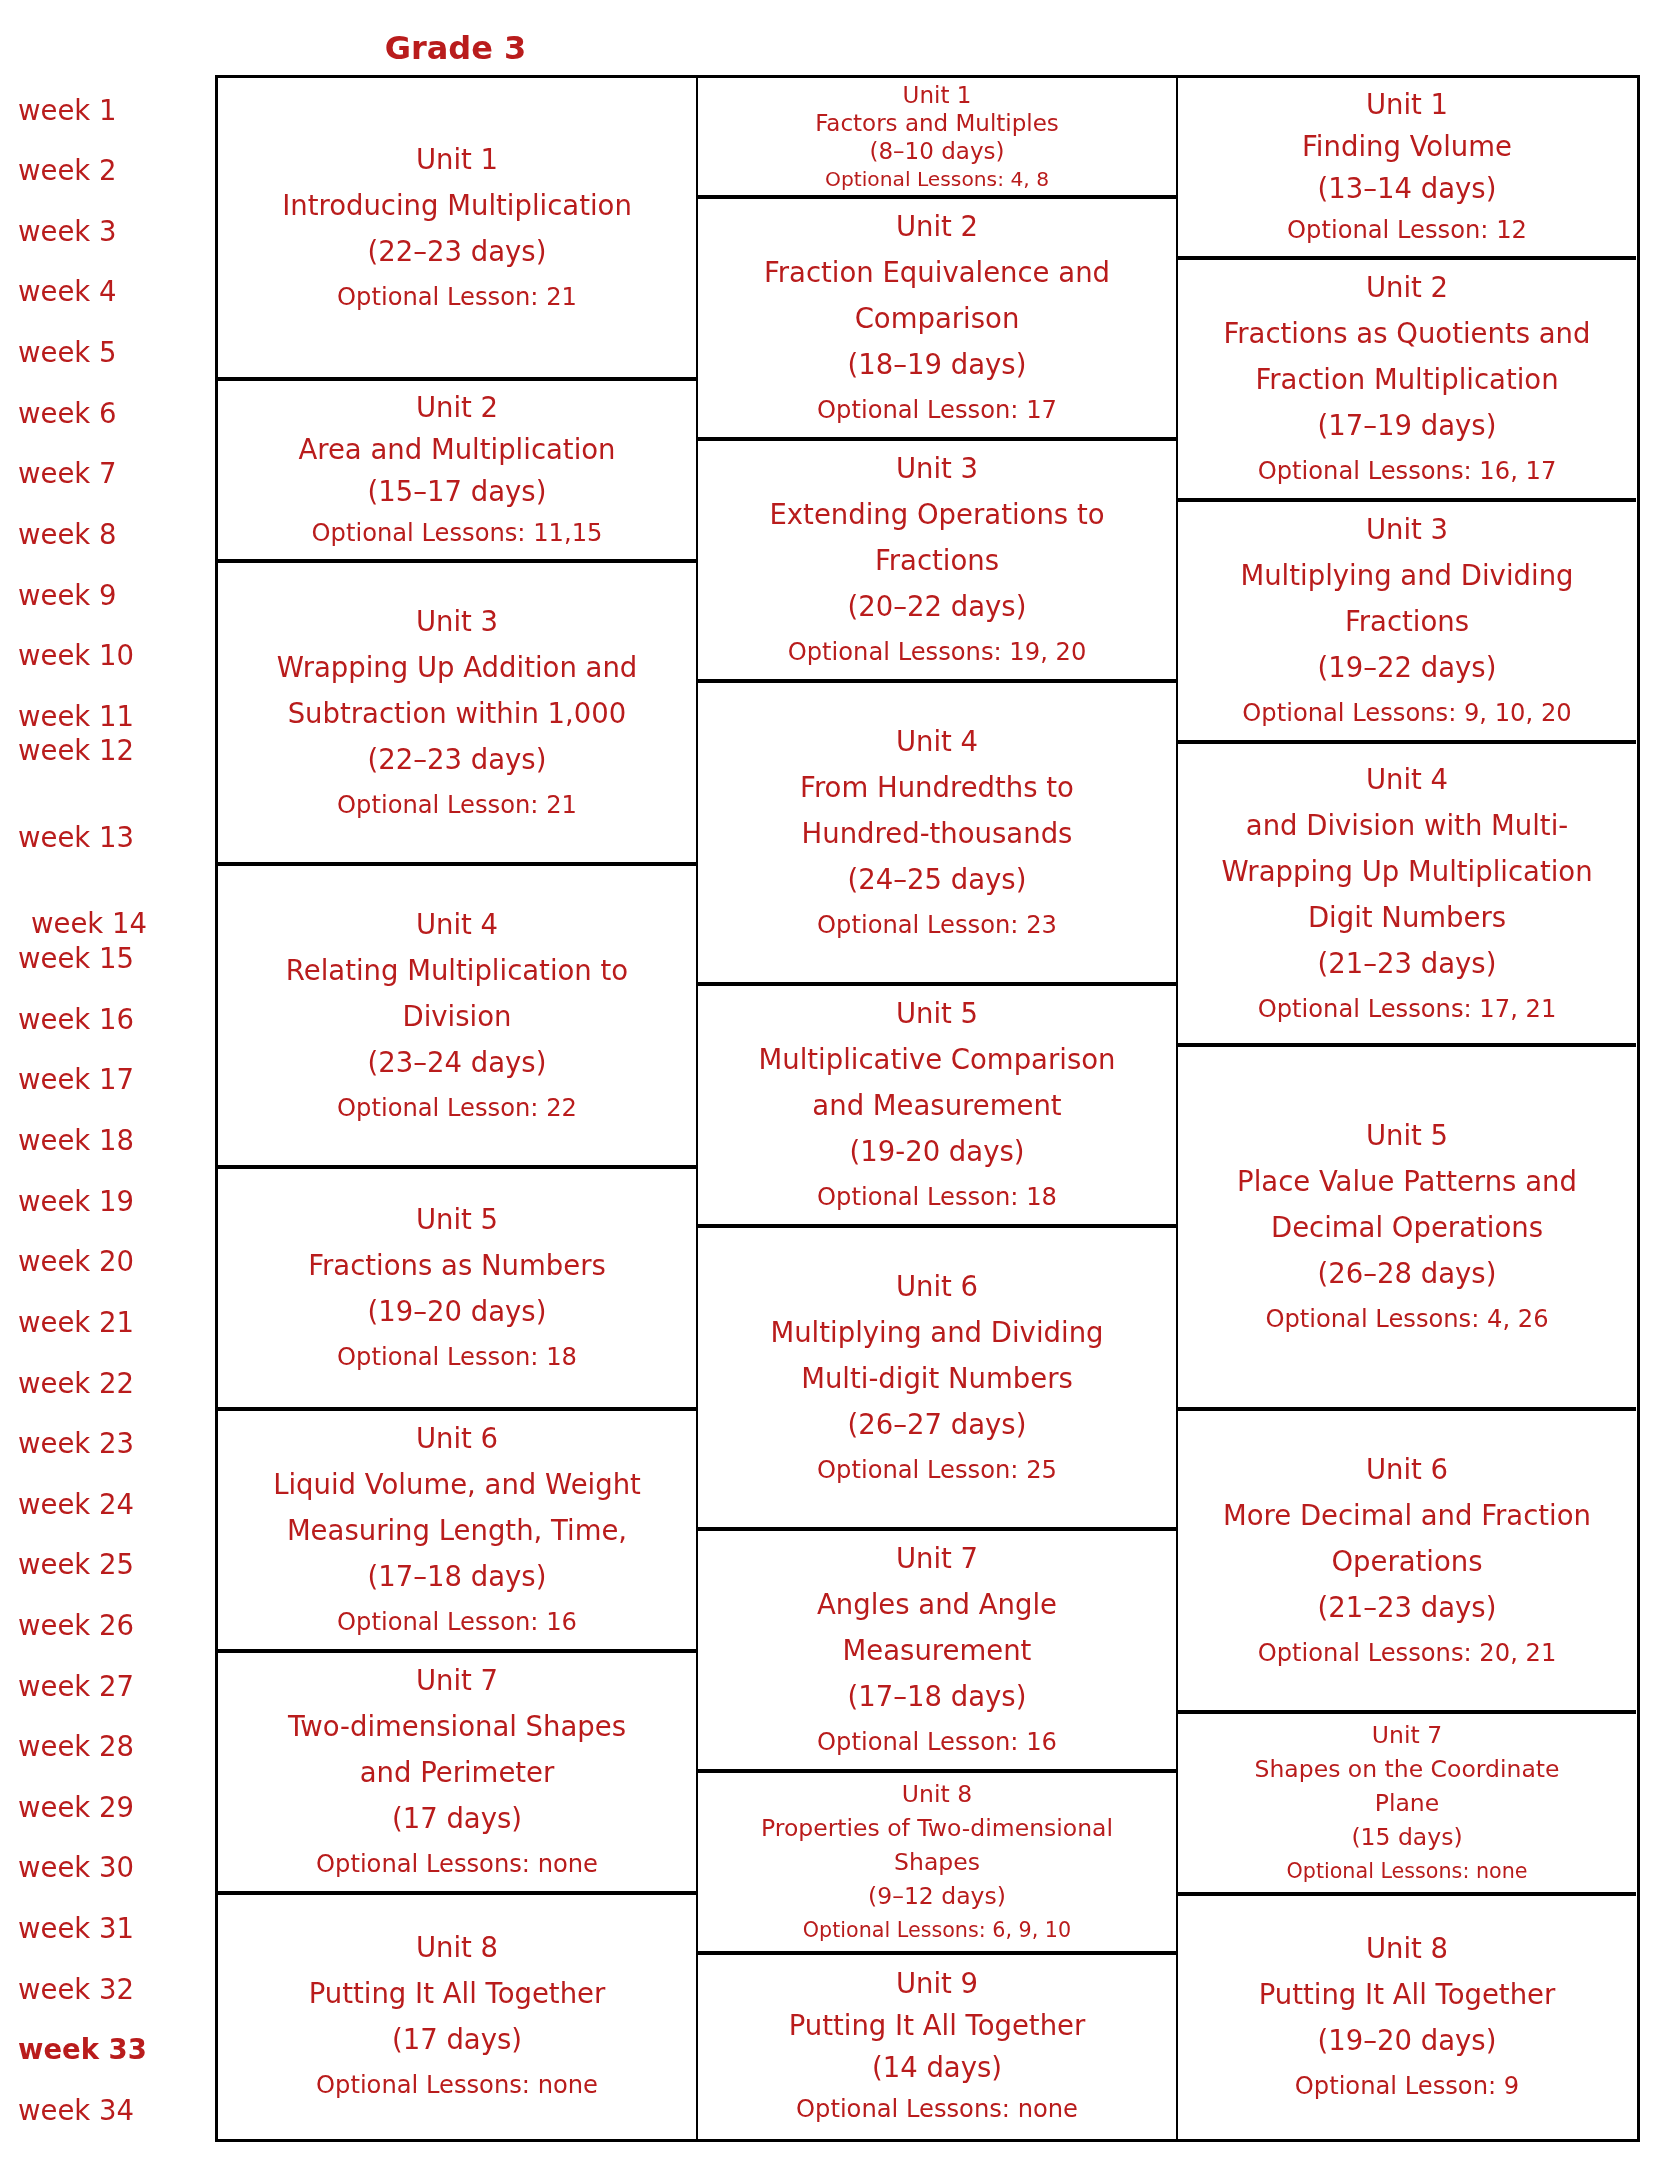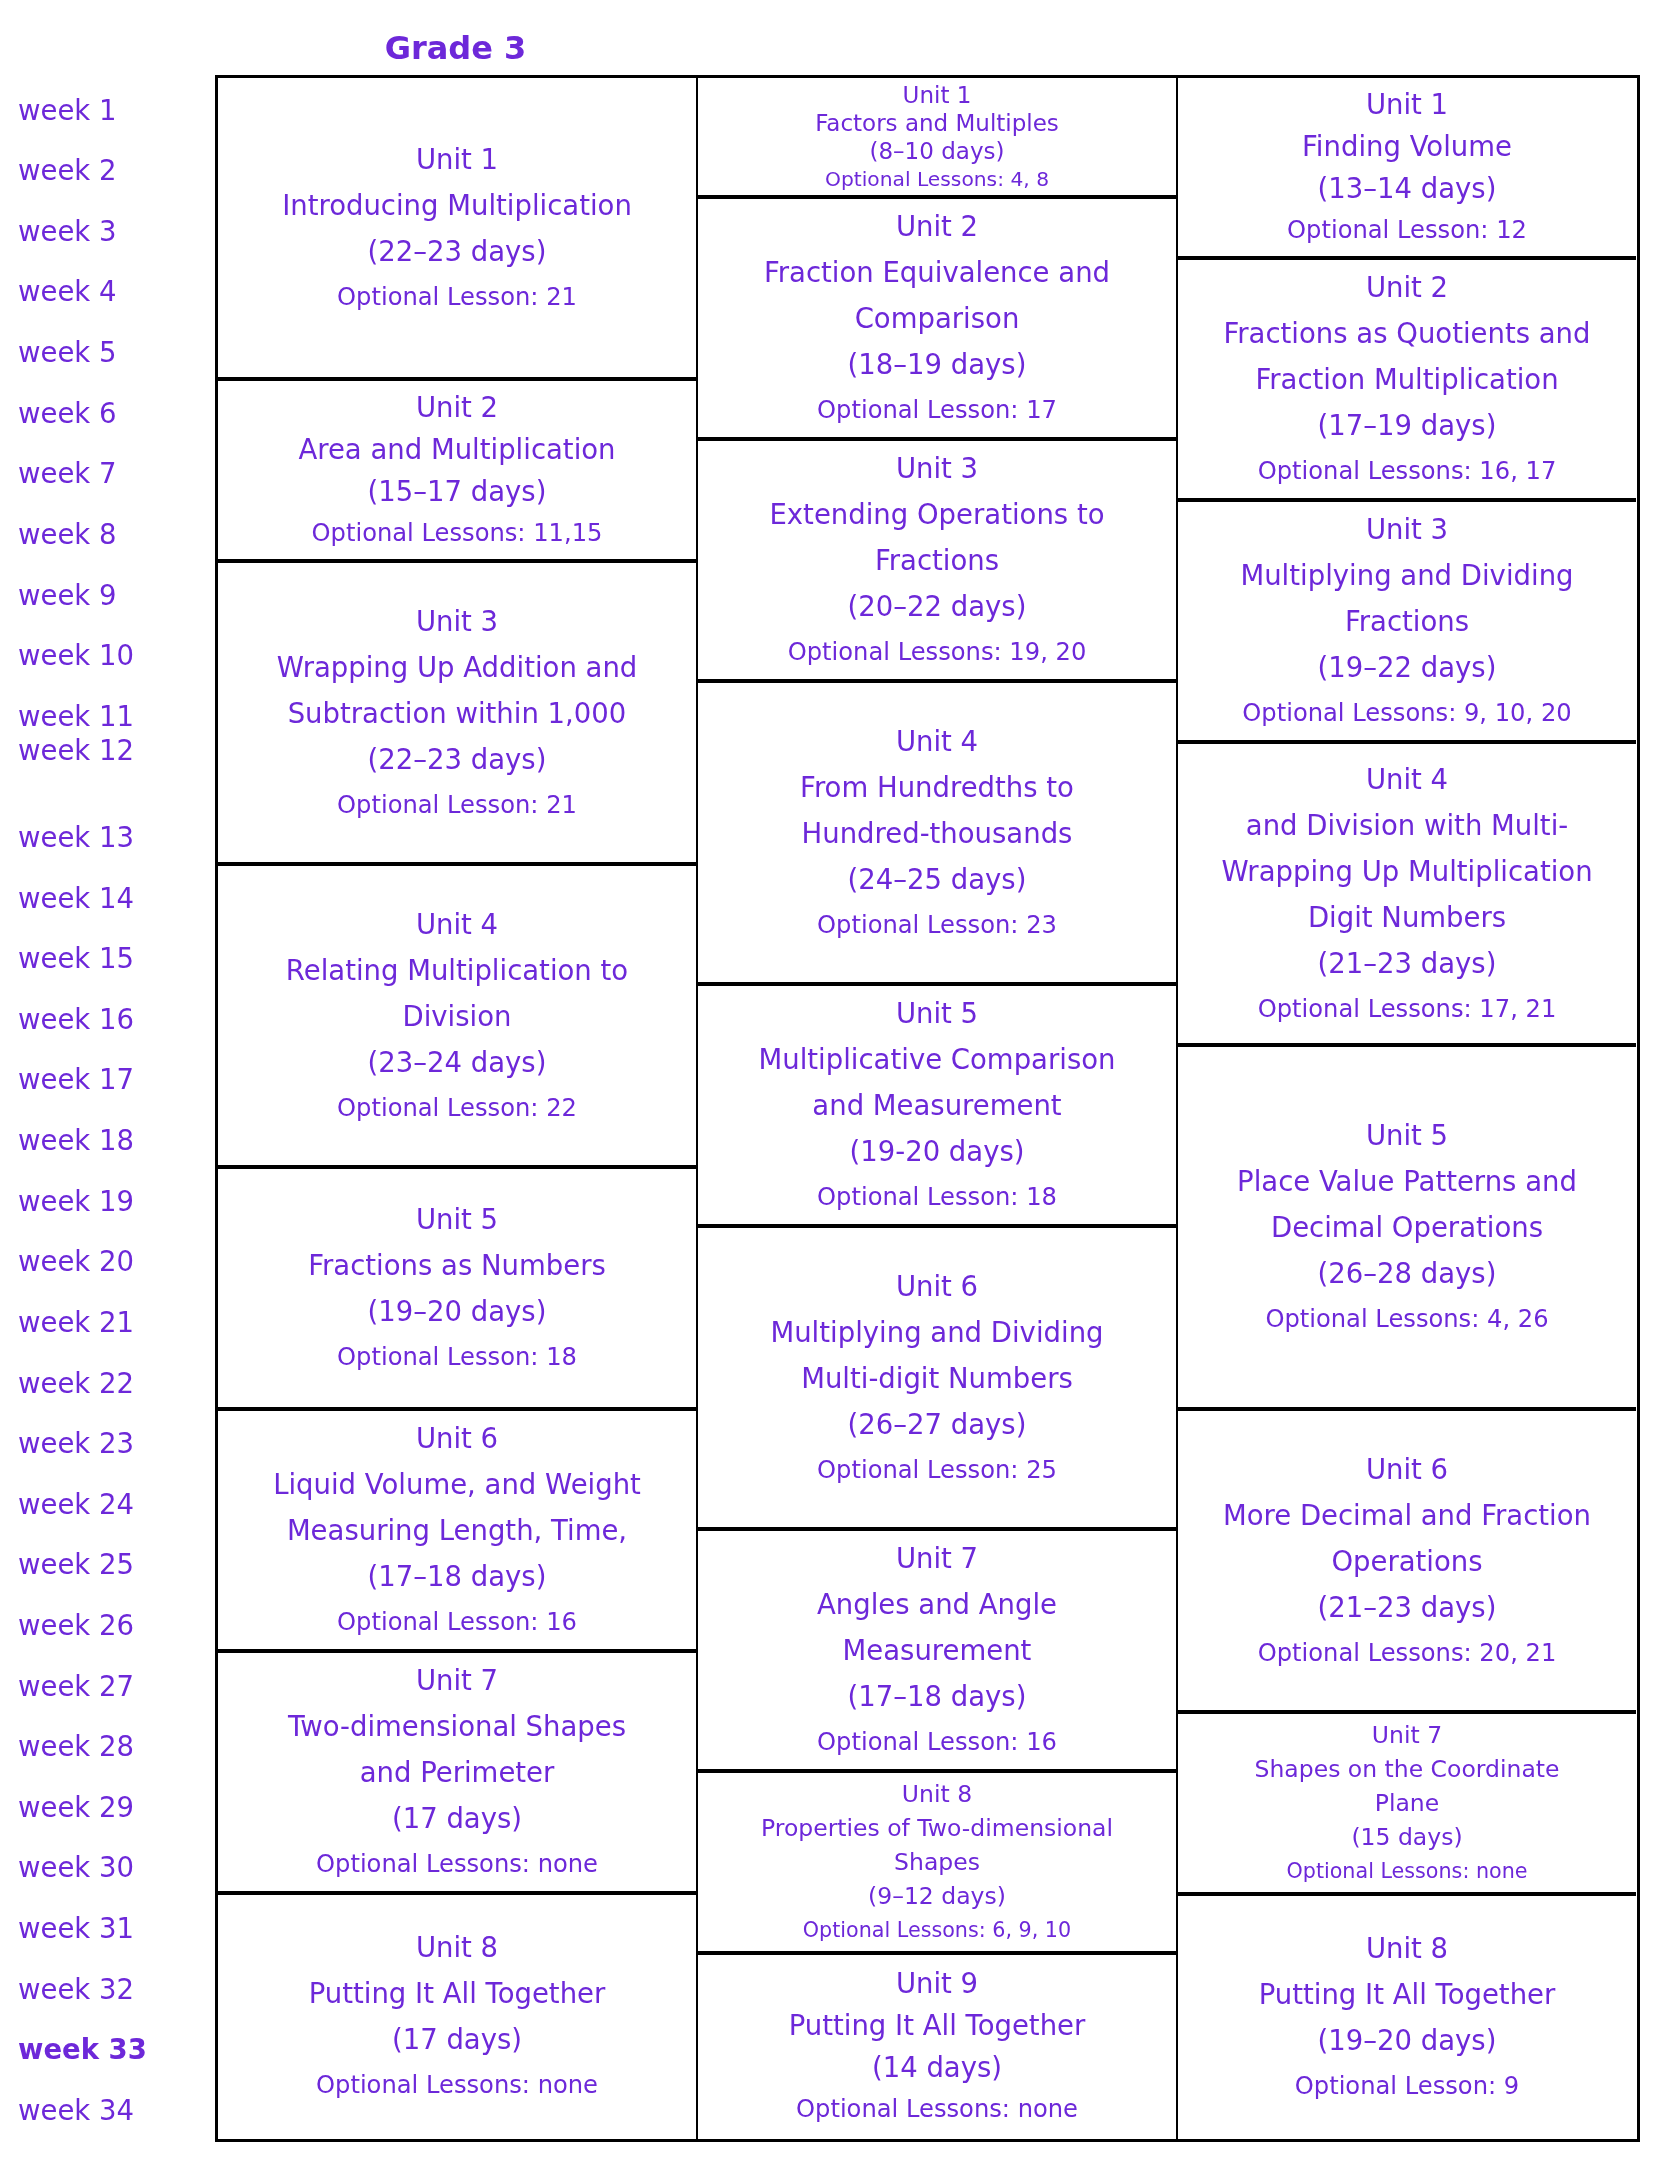--- a/index.html
+++ b/index.html
@@ -1,21 +1,21 @@
 <!DOCTYPE html>
 <html style="font-size:13px"><head>
 <meta charset="utf-8">
 <style>
   html,body{margin:0;padding:0;background:#ffffff;}
   #canvas{
     position:relative;
     width:1679px;height:2183px;
     background:#ffffff;
     font-family:"DejaVu Sans","Liberation Sans",sans-serif;
-    color:#6d28d9;
+    color:#b91c1c;
     overflow:hidden;
   }
   .grade-header{
     position:absolute;top:23px;height:49px;
     display:flex;align-items:center;justify-content:center;
     font-size:32px;font-weight:bold;letter-spacing:0px;
   }
   #hdr-0{left:215px;width:481px;}
   #hdr-1{left:697px;width:483px;}
   #hdr-2{left:1180px;width:461px;}
@@ -67,21 +67,21 @@
       <div class="week-label" style="top: 260px; height: 61px;">week 4</div>
       <div class="week-label" style="top: 321px; height: 61px;">week 5</div>
       <div class="week-label" style="top: 382px; height: 61px;">week 6</div>
       <div class="week-label" style="top: 442px; height: 61px;">week 7</div>
       <div class="week-label" style="top: 503px; height: 61px;">week 8</div>
       <div class="week-label" style="top: 564px; height: 61px;">week 9</div>
       <div class="week-label" style="top: 624px; height: 61px;">week 10</div>
       <div class="week-label" style="top: 685px; height: 61px;">week 11</div>
       <div class="week-label" style="top: 719px; height: 61px;">week 12</div>
       <div class="week-label" style="top: 806px; height: 61px;">week 13</div>
-      <div class="week-label" style="top: 867px; height: 61px;">week 14</div>
+      <div class="week-label" style="top: 892px; height: 61px; margin-left: 13px;">week 14</div>
       <div class="week-label" style="top: 927px; height: 61px;">week 15</div>
       <div class="week-label" style="top: 988px; height: 61px;">week 16</div>
       <div class="week-label" style="top: 1048px; height: 61px;">week 17</div>
       <div class="week-label" style="top: 1109px; height: 61px;">week 18</div>
       <div class="week-label" style="top: 1170px; height: 61px;">week 19</div>
       <div class="week-label" style="top: 1230px; height: 61px;">week 20</div>
       <div class="week-label" style="top: 1291px; height: 61px;">week 21</div>
       <div class="week-label" style="top: 1352px; height: 61px;">week 22</div>
       <div class="week-label" style="top: 1412px; height: 61px;">week 23</div>
       <div class="week-label" style="top: 1473px; height: 61px;">week 24</div>

